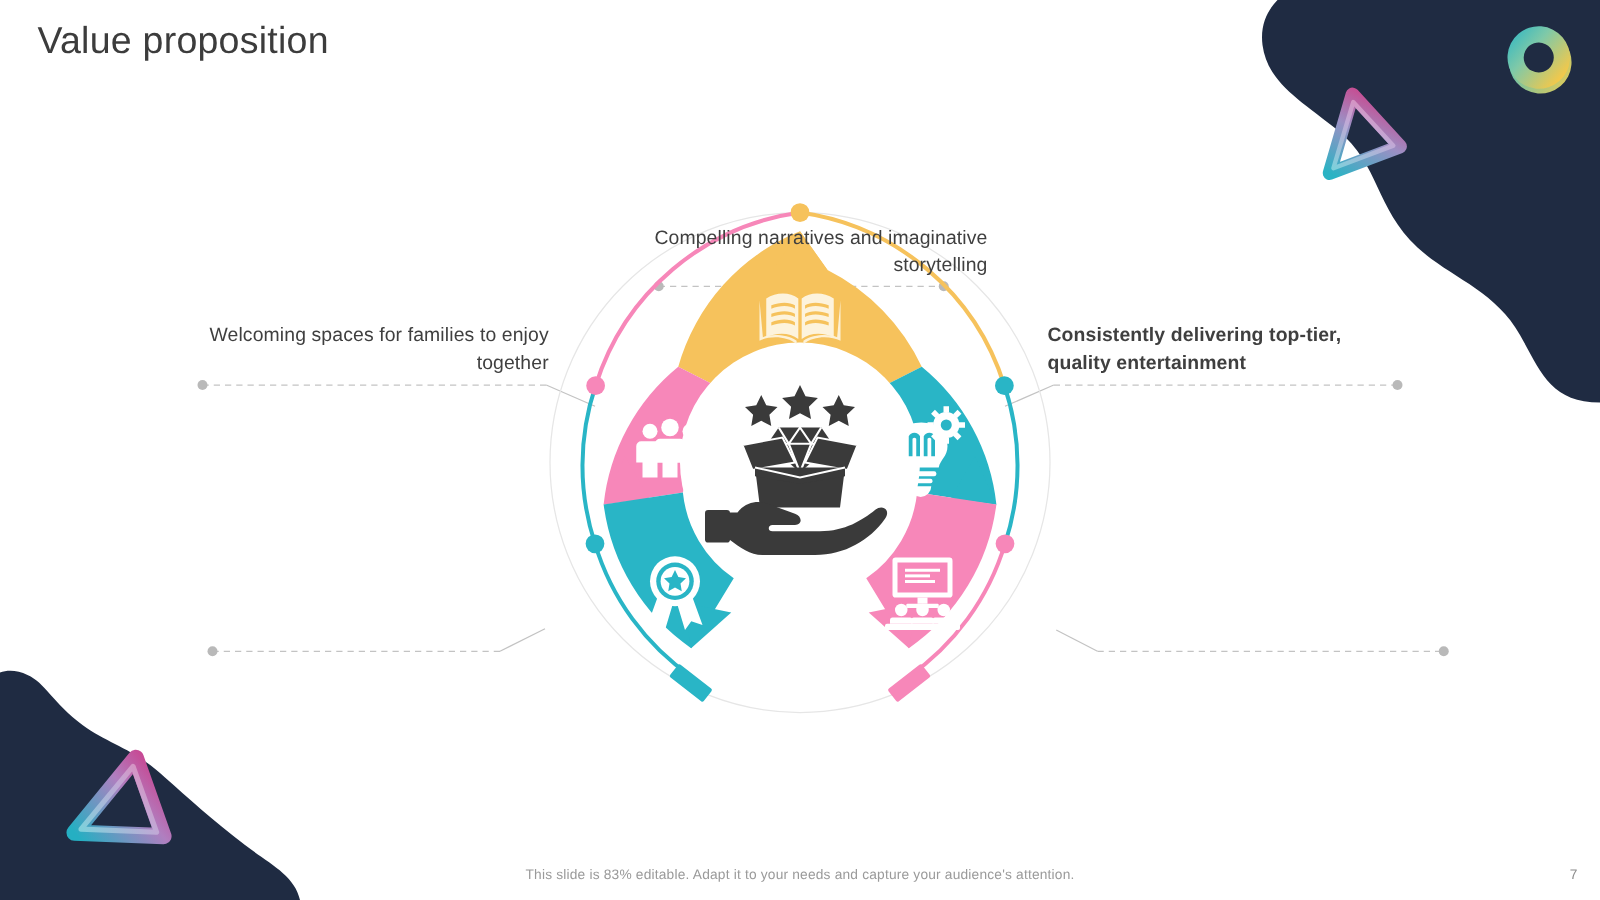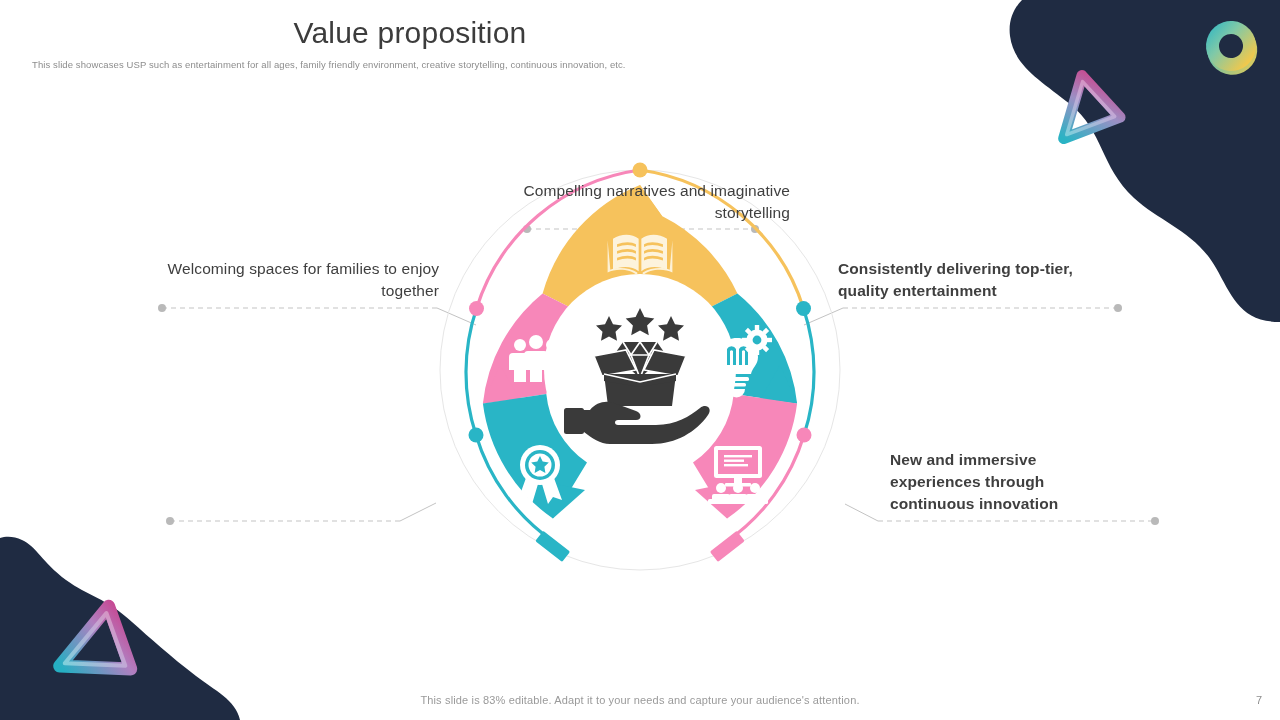--- a/index.html
+++ b/index.html
@@ -9,21 +9,21 @@
     font-family:"Liberation Sans", sans-serif;
     -webkit-font-smoothing:antialiased;
   }
   .slide{position:absolute;inset:0;width:1280px;height:720px;overflow:hidden;background:#fff;}
   #deco-layer{position:absolute;inset:0;width:1280px;height:720px;}
 
   
   .header{position:absolute;left:30px;top:16px;width:760px;}
   .title{
     font-size:30px;font-weight:400;color:#3c3c3c;letter-spacing:.2px;
-    line-height:1.15;margin:0;text-align:center;
+    line-height:1.15;margin:0;
   }
   .subtitle{
     margin:8px 0 0 2px;font-size:9.5px;color:#8d8d8d;letter-spacing:.1px;
     line-height:1.3;white-space:nowrap;
   }
 
   
   #wheel{position:absolute;left:400px;top:150px;width:500px;height:480px;}
 
   
@@ -111,21 +111,20 @@
     </g>
 
     <g transform="translate(96,645) rotate(8) scale(1.18)">
       <path d="M-28,22 L6,-34 L32,16 Z" fill="none" stroke="url(#gradTri2)" stroke-width="11" stroke-linejoin="round"></path>
       <path d="M-24,19 L5,-28 L27,14 Z" fill="none" stroke="url(#gradTriLite)" stroke-width="3.5" stroke-linejoin="round"></path>
     </g>
   </svg>
 
   <div class="header">
     <h1 class="title">Value proposition</h1>
-    <p class="subtitle">This slide showcases USP such as entertainment  for all ages, family friendly environment, creative storytelling, continuous innovation, etc.</p>
   </div>
 
   <svg id="connectors" viewBox="0 0 1280 720">
     <g stroke="#C3C3C3" stroke-width="1" fill="none" stroke-dasharray="5,4">
 
       <line x1="527" y1="229" x2="755" y2="229"></line>
 
       <line x1="162" y1="308" x2="437" y2="308"></line>
 
       <line x1="843" y1="308" x2="1118" y2="308"></line>
@@ -352,18 +351,17 @@
     </g>
   </svg>
 
   <div class="label" id="label-top">Compelling narratives and imaginative storytelling</div>
 
   <div class="label r" id="label-left-top">Welcoming spaces for families to enjoy together</div>
 
   <div class="label l" id="label-right-top">Consistently delivering top-tier, quality entertainment</div>
 
 
-  <div class="label l" id="label-right-bottom">New and immersive experiences through continuous innovation</div>
 
   <div class="footer">This slide is 83% editable. Adapt it to your needs and capture your audience's attention.</div>
   <div class="pagenum">7</div>
 
 </div>
 
 </body></html>

